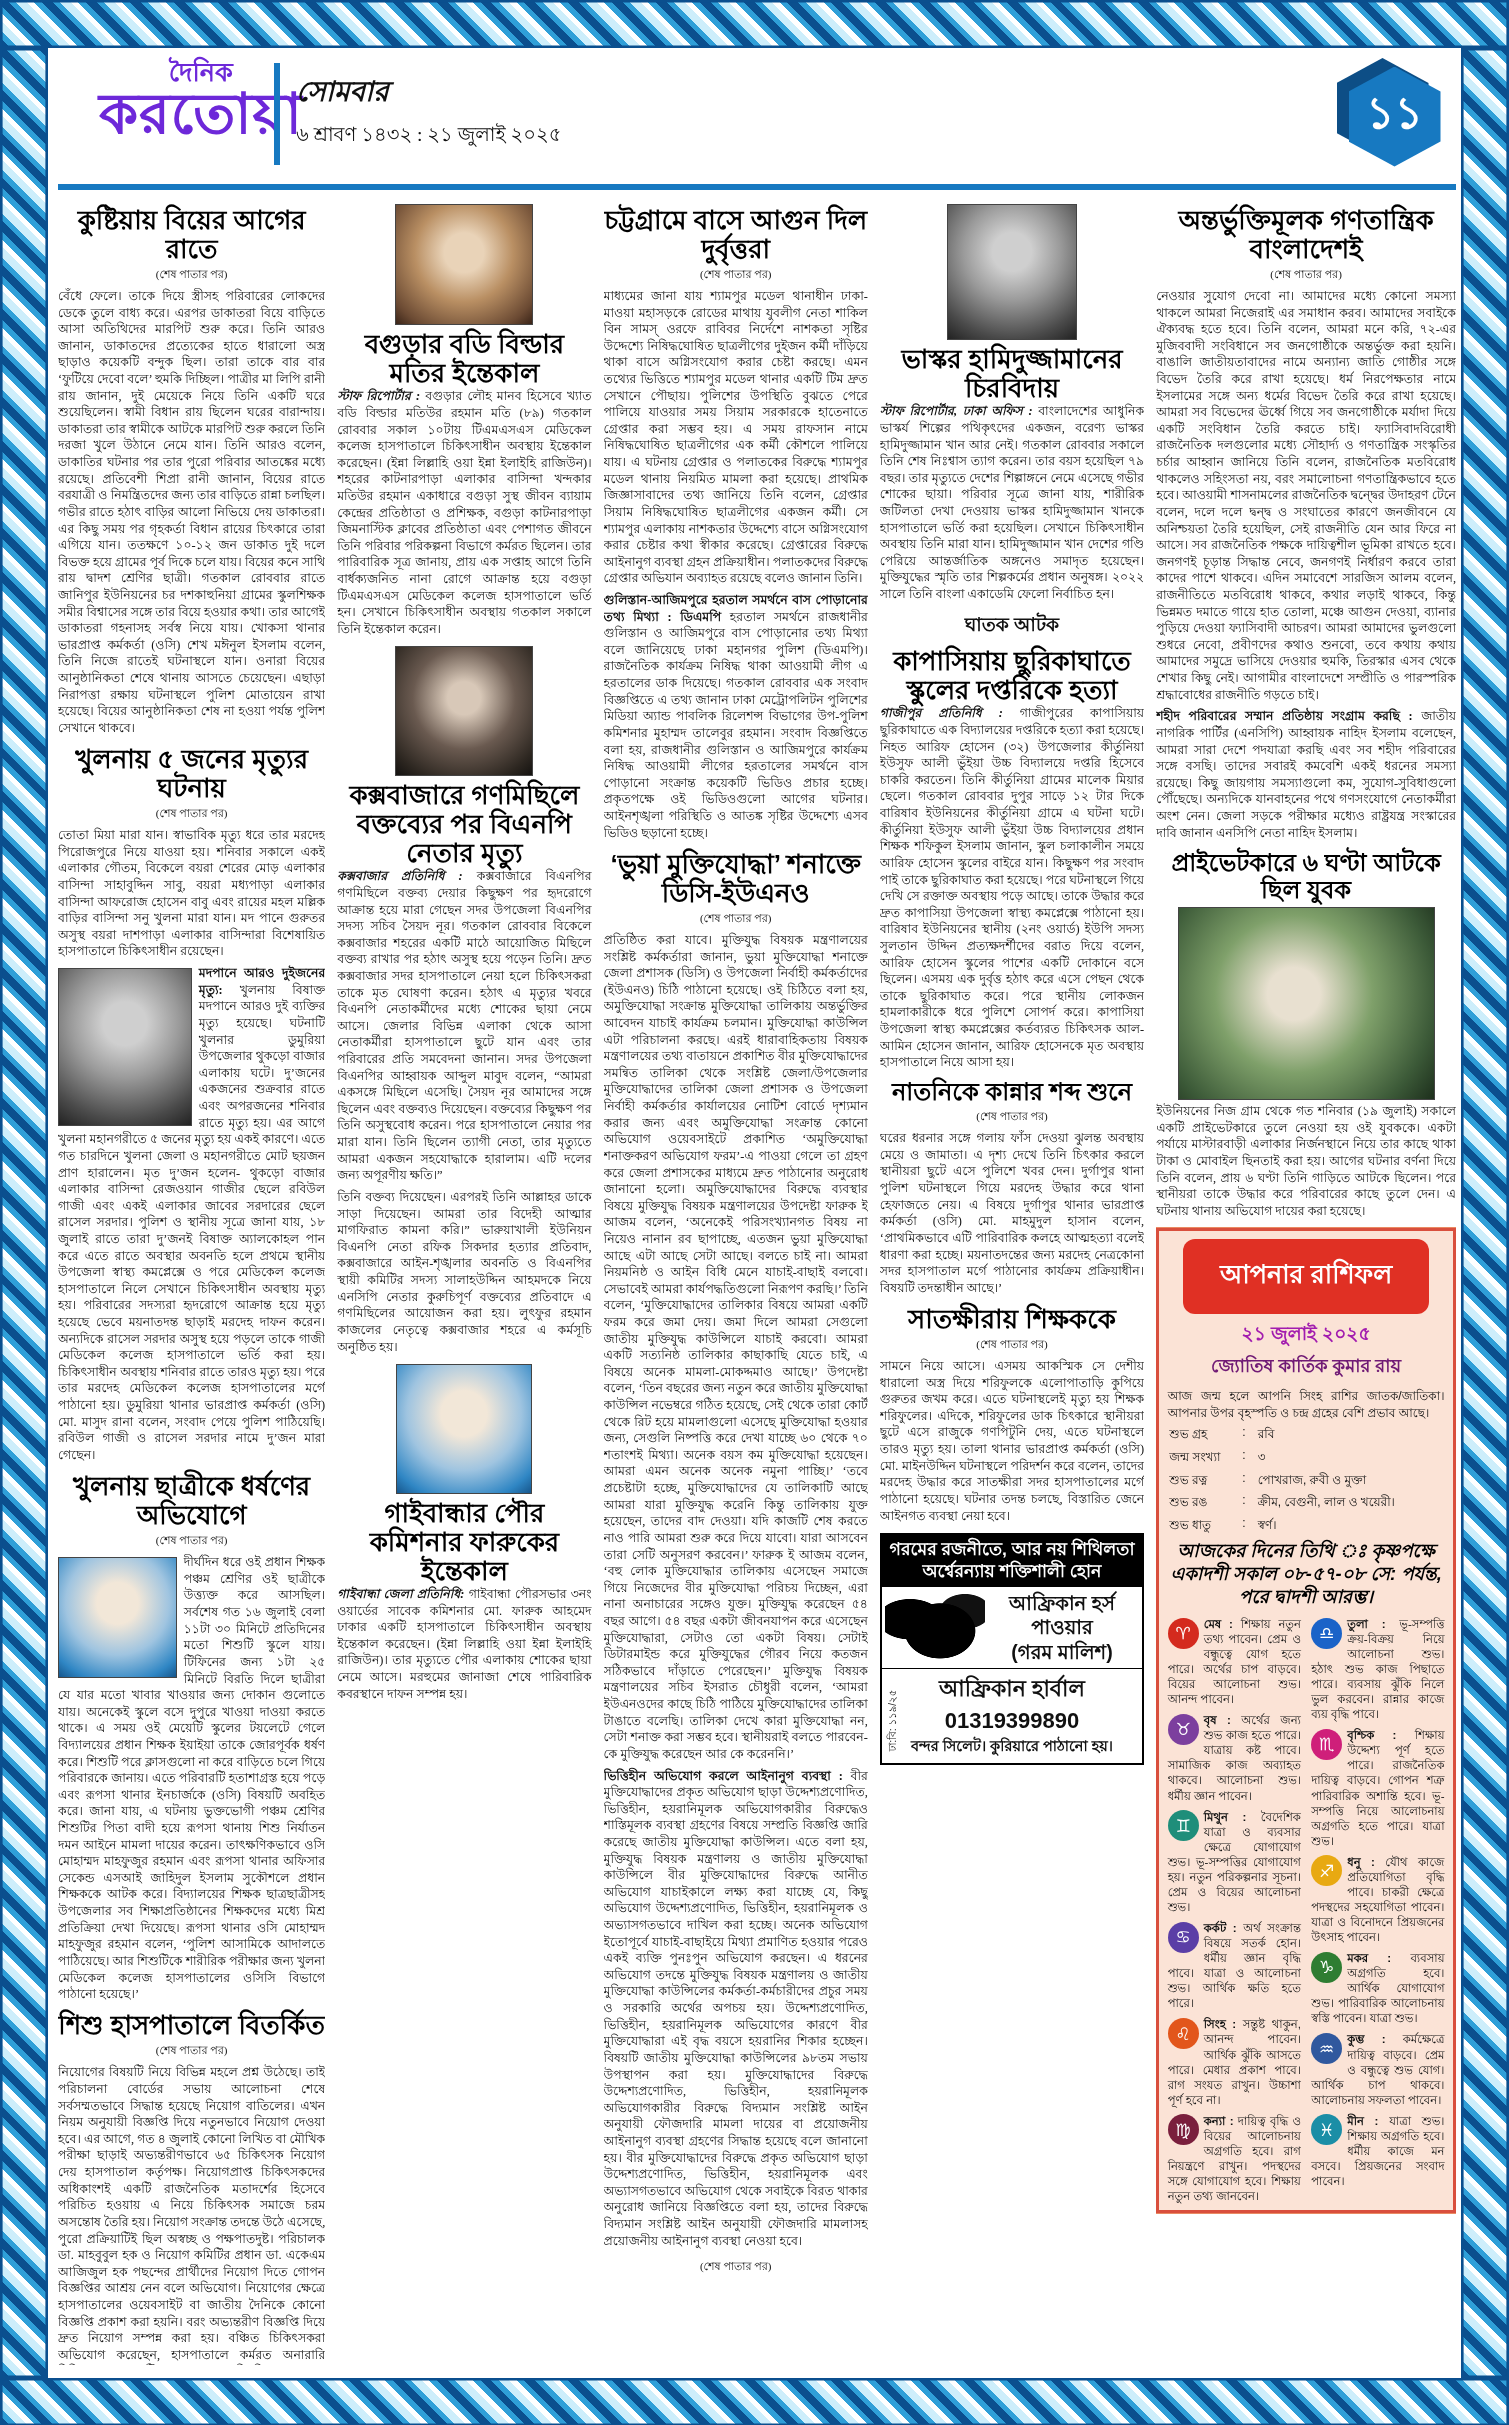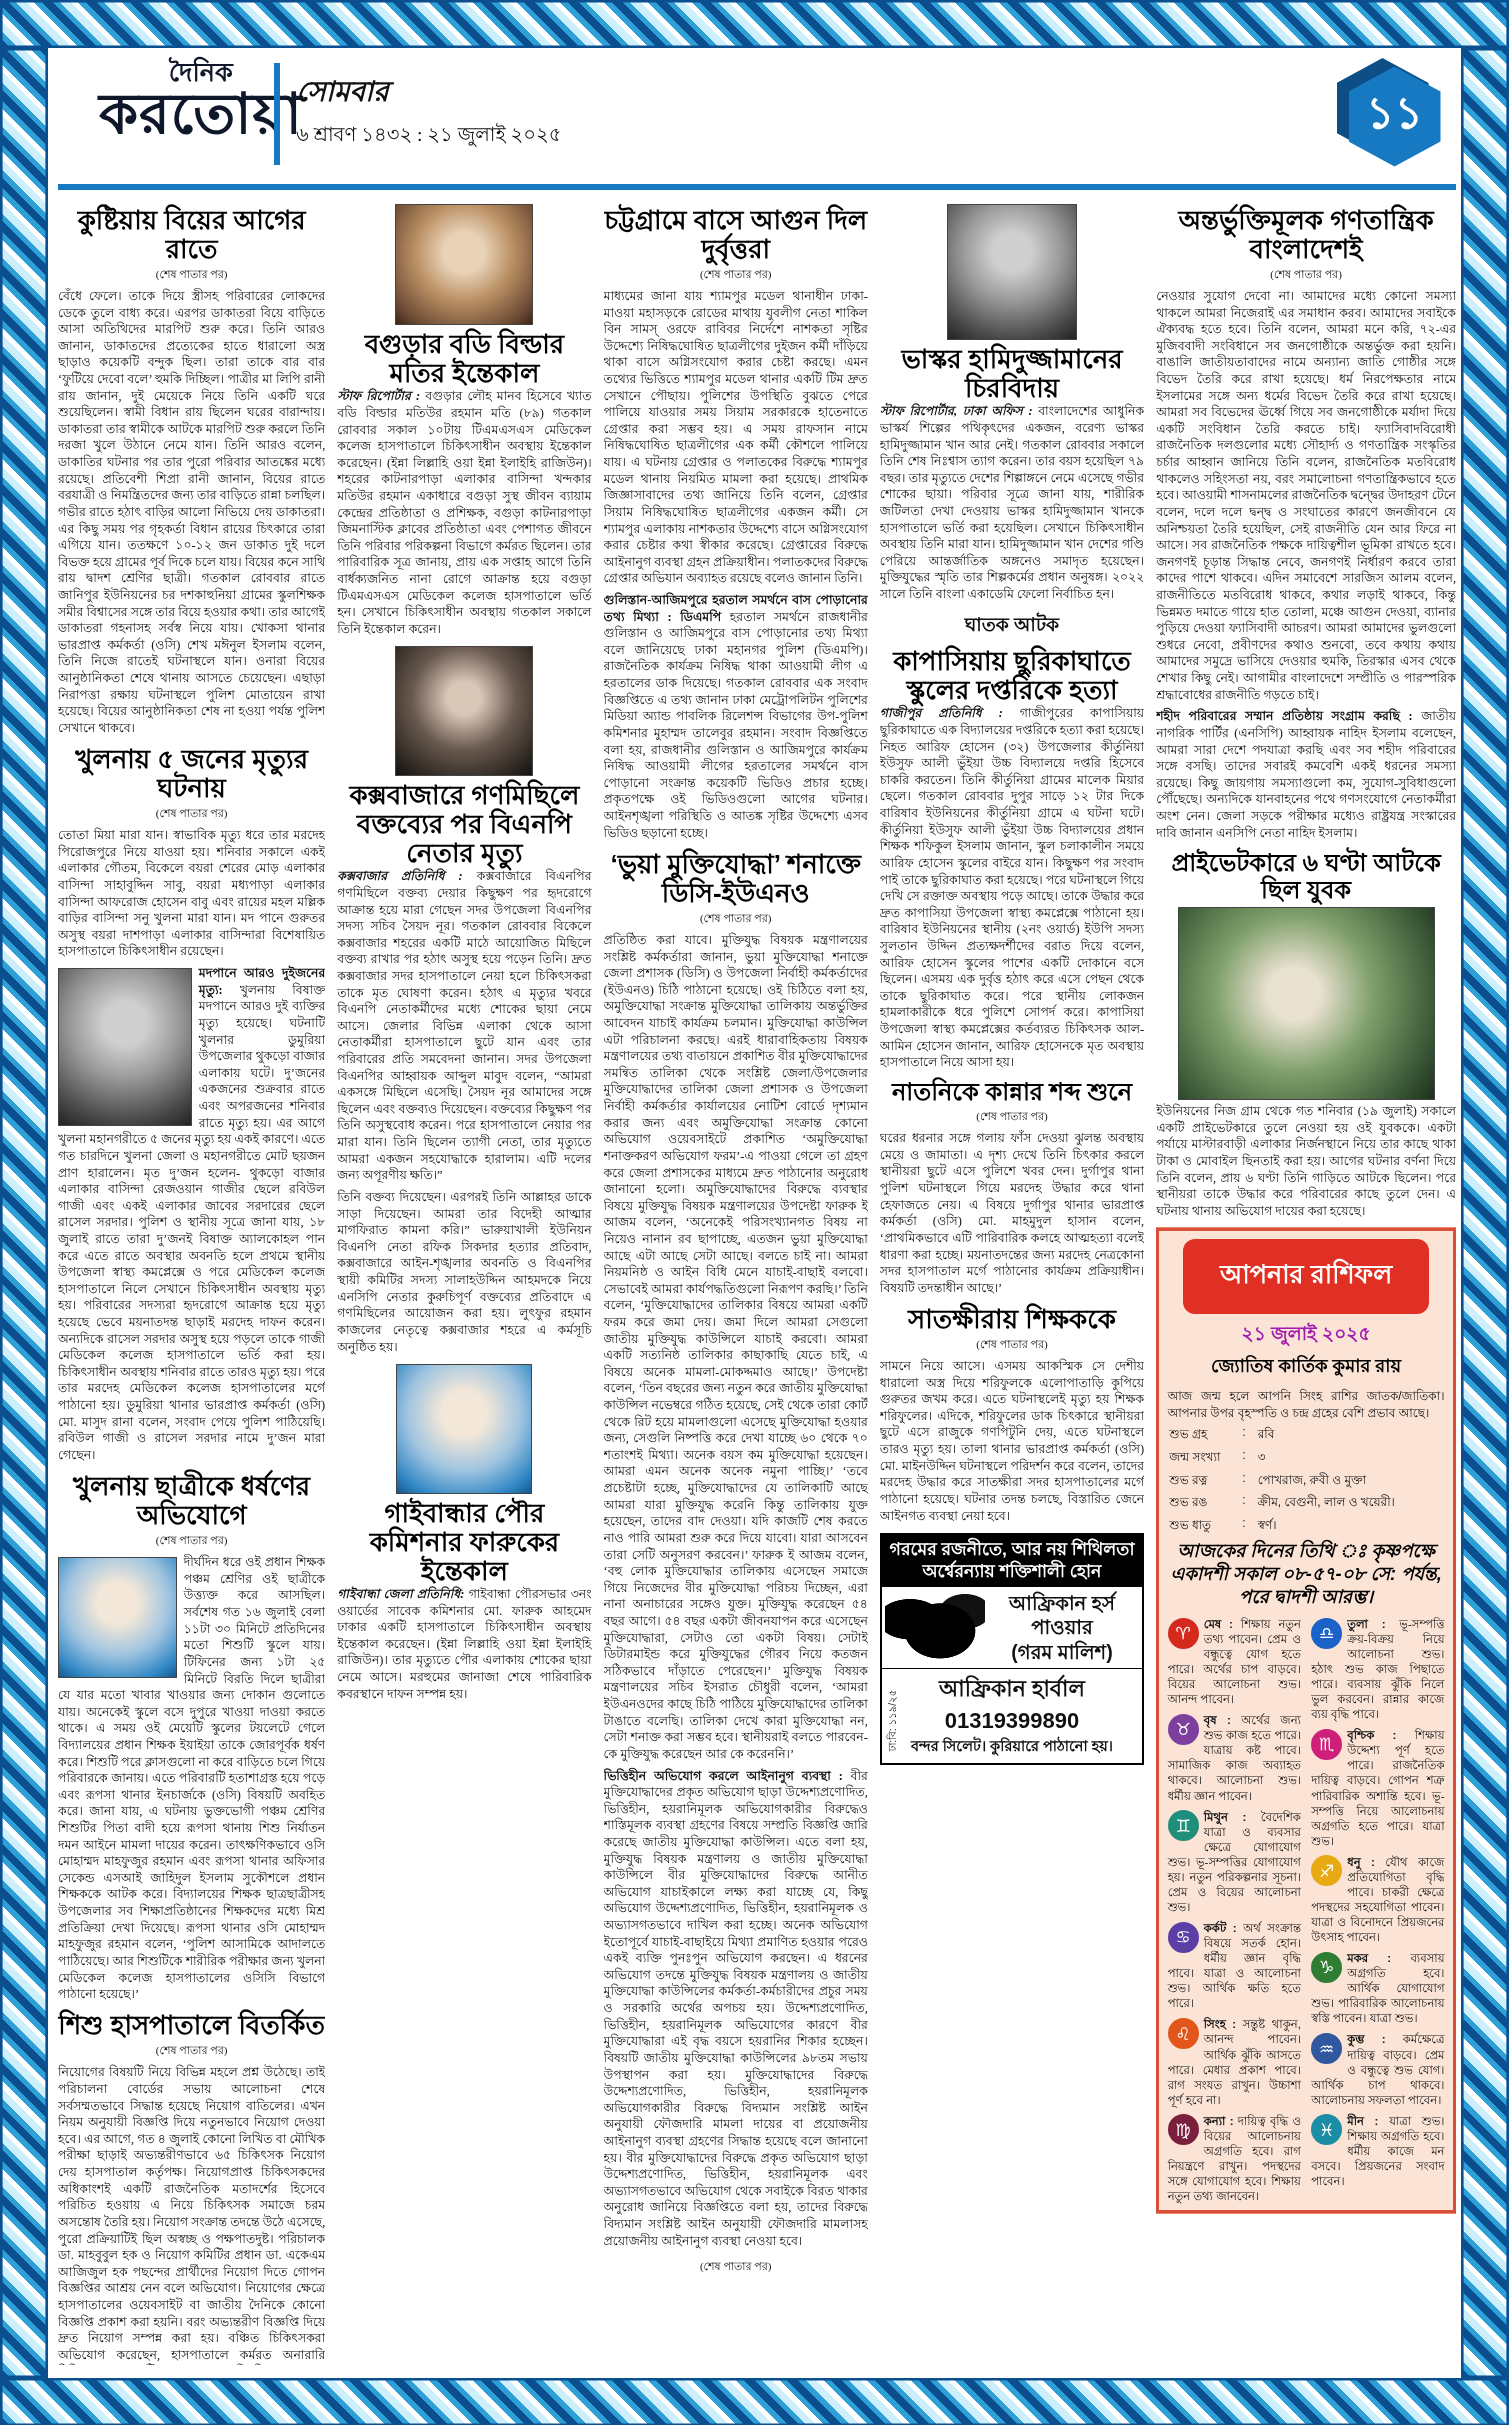--- a/index.html
+++ b/index.html
@@ -10,21 +10,21 @@
       repeating-linear-gradient(45deg,#0b4f8e 0 7.7px,#2f9fd8 7.7px 12.8px,#cdeefb 12.8px 20.4px,#ffffff 20.4px 25.5px,#2f9fd8 25.5px 31px);
       box-shadow:inset 0 0 0 2.6px #0b4f8e;}
   .b-top{left:0;top:0;width:1509px;height:48px;}
   .b-bottom{left:0;top:2378px;width:1509px;height:48px;}
   .b-left{left:0;top:48px;width:48px;height:2330px;}
   .b-right{left:1461px;top:48px;width:48px;height:2330px;}
   .content{position:absolute;left:58px;top:53px;width:1398px;height:2319px;}
 
   
   .masthead{position:relative;height:128px;}
-  .logo{position:absolute;left:41px;top:6.8px;text-align:center;color:#0f172a;}
+  .logo{position:absolute;left:41px;top:6.8px;text-align:center;color:#6d28d9;}
   .logo-top{font-weight:bold;font-size:25.5px;line-height:1;}
   .logo-main{font-weight:bold;font-size:56px;line-height:1.05;letter-spacing:0.9px;}
   .logo-bar{position:absolute;left:216px;top:10.2px;width:6px;height:102px;background:#1779c1;}
   .issue{position:absolute;left:238px;top:22px;}
   .issue .day{font-size:28px;font-weight:bold;font-style:italic;line-height:1.2;}
   .issue .date{font-size:19.6px;margin-top:11px;}
   .badge{position:absolute;right:8.5px;top:5.1px;width:111px;height:111px;}
   .hex{position:absolute;width:92px;height:100px;
        clip-path:polygon(50% 0,100% 25%,100% 75%,50% 100%,0 75%,0 25%);}
   .hex-back{left:0px;top:0px;background:#0d4e86;}
@@ -69,21 +69,21 @@
   .ad-phone{border-top:1.7px solid #000;font-weight:bold;text-align:center;font-size:22px;padding:1.7px 0;}
   .ad-foot{font-weight:bold;text-align:center;font-size:14.5px;padding:0 0 3.4px 0;}
   .ad-reg{position:absolute;left:-18.7px;bottom:34px;transform:rotate(-90deg);font-size:10.2px;}
 
   
   .rashi{border:3.4px solid #d94f3d;outline:1.7px solid #e98a63;background:#fbe3d6;padding:6.8px 8.5px;margin-top:8.5px;
          font-family:"Liberation Sans",sans-serif;}
   .rashi-title{background:#e03024;color:#fff;font-weight:bold;text-align:center;font-size:25.5px;border-radius:12px;
                padding:16px 0;margin:1.7px 15.3px;}
   .rashi-date{text-align:center;font-weight:bold;font-size:18.7px;margin-top:5.1px;color:#a21caf;}
-  .rashi-astro{text-align:center;font-weight:bold;font-size:18px;color:#000000;margin:1.7px 0 5.1px 0;}
+  .rashi-astro{text-align:center;font-weight:bold;font-size:18px;color:#701a75;margin:1.7px 0 5.1px 0;}
   .rashi-intro{font-size:12px;line-height:1.35;text-align:justify;}
   .rashi-table{width:100%;font-size:12px;margin:3.4px 0;border-collapse:collapse;}
   .rashi-table td{padding:1.3px 1.7px;vertical-align:top;}
   .rt-c{width:12px;}
   .rashi-tithi{font-weight:bold;font-style:italic;font-size:18.3px;line-height:1.25;text-align:center;margin:3.4px 0 6.8px 0;color:#000;}
   .zgrid{columns:2;column-gap:10.2px;font-size:11.6px;line-height:1.3;}
   .zitem{break-inside:avoid;margin-bottom:6px;text-align:justify;}
   .zicon{float:left;width:31px;height:31px;border-radius:50%;margin:1.7px 5.1px 1.7px 0;display:flex;align-items:center;justify-content:center;
          color:#fff;font-size:17px;font-family:"DejaVu Sans",sans-serif;}
   .zname{font-weight:bold;}

